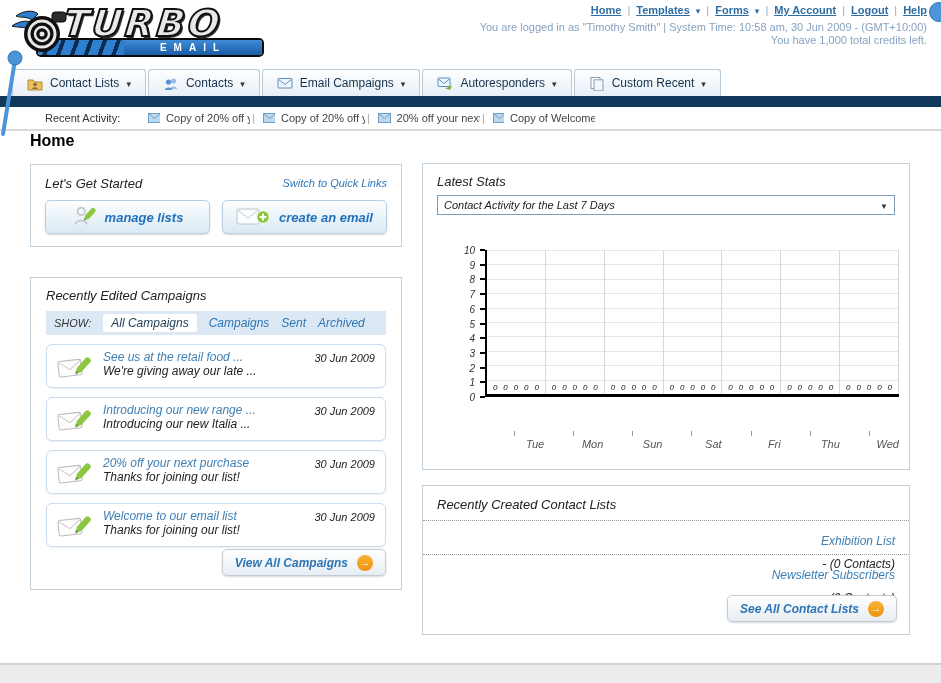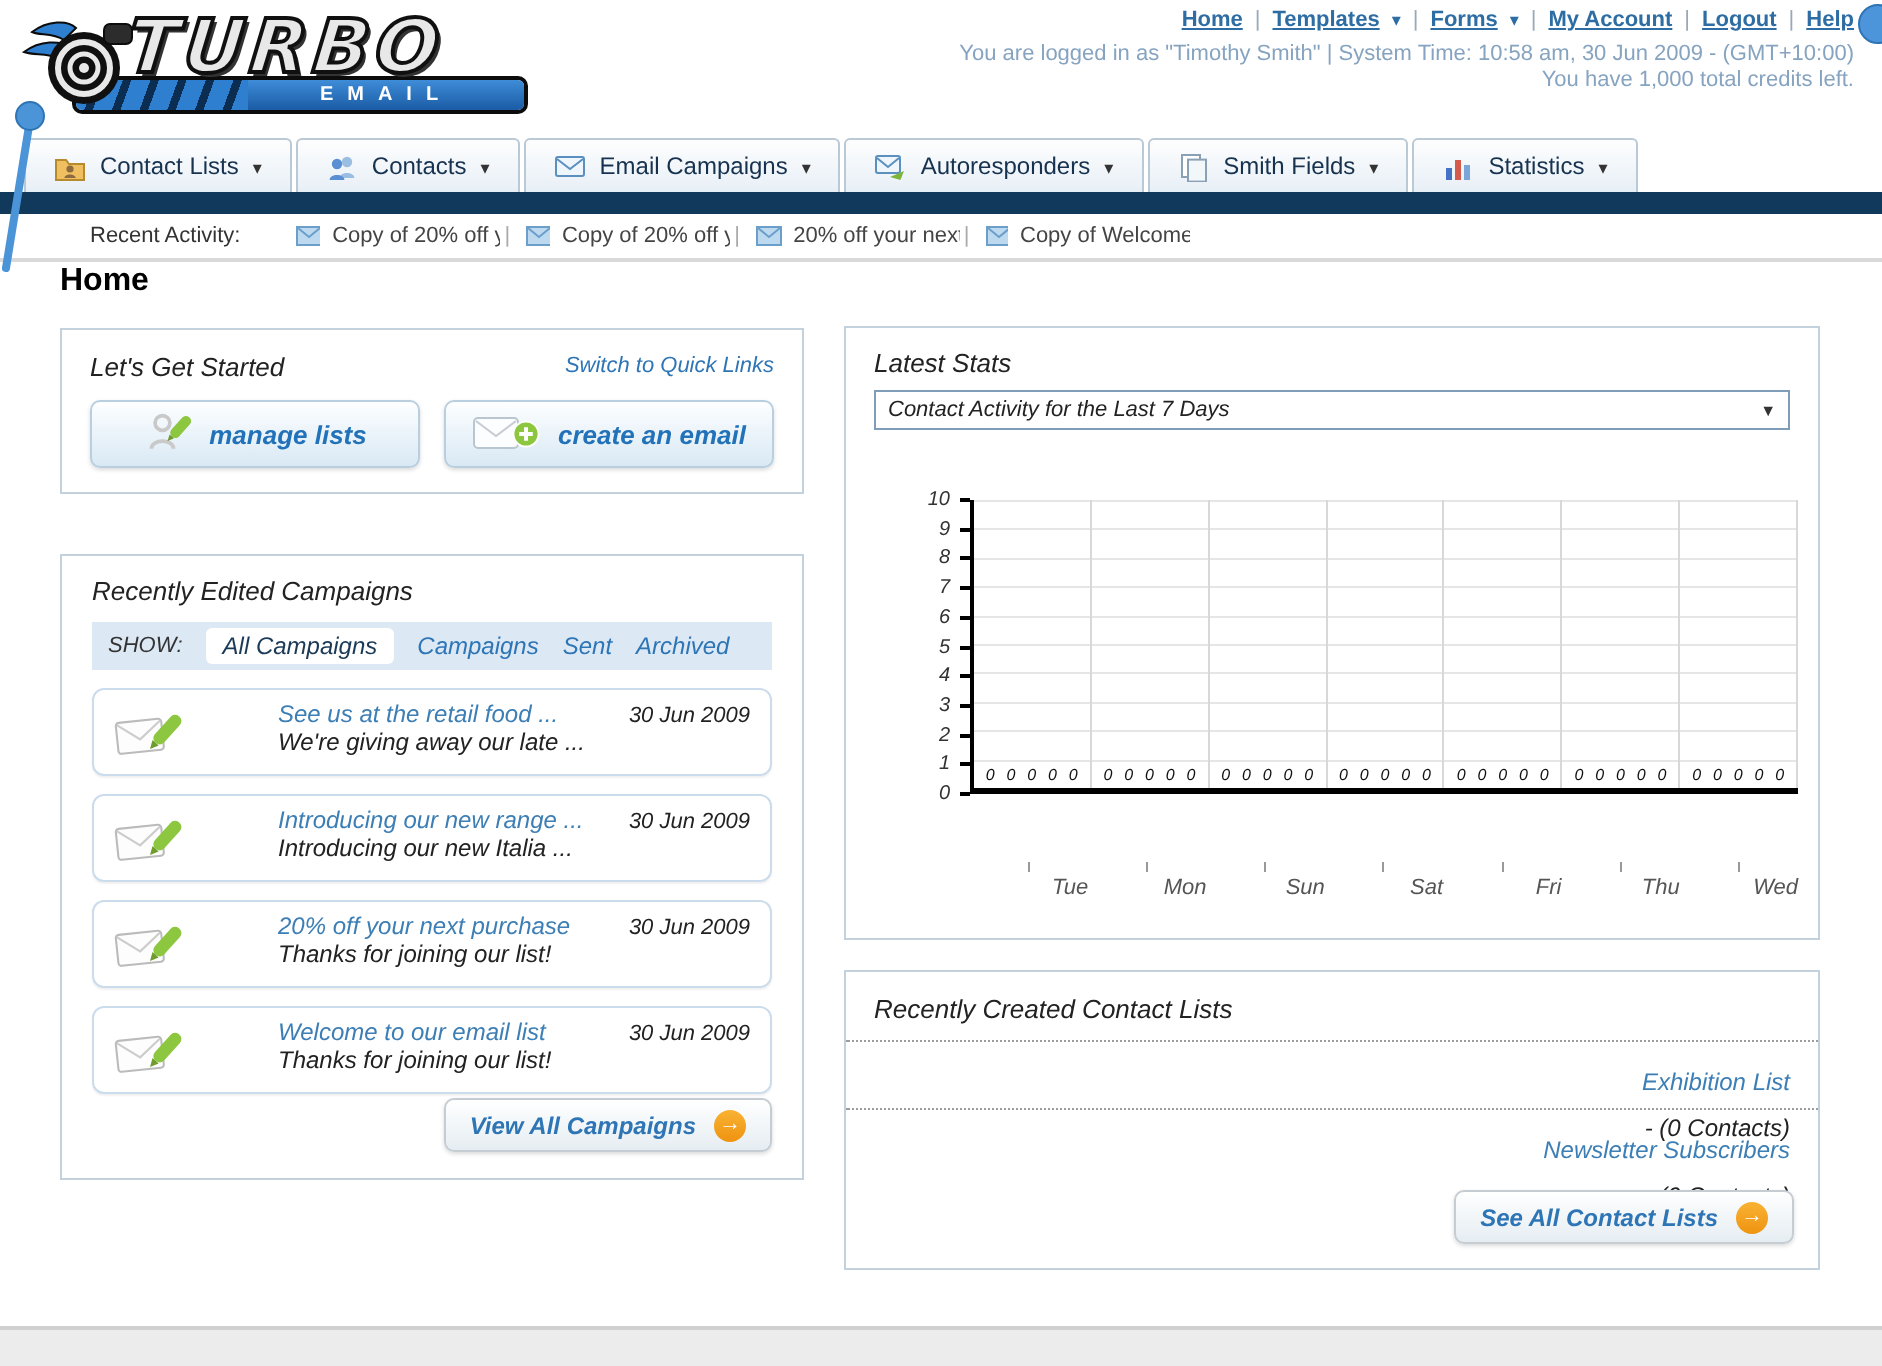--- a/index.html
+++ b/index.html
@@ -67,21 +67,21 @@
     font-size:13px; font-weight:bold; color:#2272b9; cursor:pointer; }
 
   
   .p-camp { left:30px; top:277px; width:372px; height:313px; padding:10px 15px; }
   .showbar { margin-top:8px; height:24px; background:#dce9f5; display:flex; align-items:center;
     gap:12px; padding:0 8px; font-size:11px; color:#333; }
   .filter-active { background:#fff; border-radius:3px; padding:2px 8px; font-size:12px; color:#1b3a57; cursor:pointer; }
   .filter-link { color:#2e75b6; font-size:12px; text-decoration:none; cursor:pointer; }
   .cards { margin-top:9px; }
   .card { position:relative; height:44px; border:1px solid #cbdcec; border-radius:6px; background:#fff;
-    box-shadow:0 1px 1px rgba(0,0,0,.06); margin-bottom:9px;padding-left:36px; }
+    box-shadow:0 1px 1px rgba(0,0,0,.06); margin-bottom:9px; }
   .card-icon { position:absolute; left:9px; top:8px; }
   .card-text { margin-left:56px; padding-top:5px; }
   .card-title { font-size:12px; color:#3d7fb5; text-decoration:none; display:block; cursor:pointer; }
   .card-sub { font-size:12px; color:#222; }
   .card-date { position:absolute; right:10px; top:7px; font-size:11px; color:#222; }
   .go-btn { position:absolute; height:27px; padding:0 12px; border:1px solid #c6cdd2; border-radius:5px;
     background:linear-gradient(#ffffff,#e6edf2); box-shadow:0 1px 2px rgba(0,0,0,.15);
     display:flex; align-items:center; gap:9px; font-size:12px; font-weight:bold; color:#2e75b6; cursor:pointer; }
   .view-all { right:15px; top:271px; }
   .go-icon { width:16px; height:16px; border-radius:50%; background:linear-gradient(#f9b233,#ee9310);
@@ -208,30 +208,21 @@
         <path d="M8 12.5 L15 9.5 L13.2 14 Z" fill="#7db53a"></path>
       </svg>
       <span>Autoresponders</span>
       <span class="caret"></span>
     </div>
     <div class="tab">
       <svg width="16" height="15">
         <rect x="2" y="1.5" width="9" height="11" fill="#fff" stroke="#8aa0b4"></rect>
         <rect x="5" y="3.8" width="9" height="11" fill="#f2f7fa" stroke="#8aa0b4"></rect>
       </svg>
-      <span>Smith Fields</span>
-      <span class="caret"></span>
-    </div>
-    <div class="tab">
-      <svg width="16" height="15">
-        <rect x="2" y="8" width="3" height="6" fill="#4472c4"></rect>
-        <rect x="6.5" y="4" width="3" height="10" fill="#d45b4b"></rect>
-        <rect x="11" y="6.5" width="3" height="7.5" fill="#7aa6d8"></rect>
-      </svg>
-      <span>Statistics</span>
+      <span>Custom Recent</span>
       <span class="caret"></span>
     </div>
   </div>
   <div class="navybar"></div>
 
   <div class="activity">
     <span class="activity-label">Recent Activity:</span>
 
     <span class="aitem">
       <svg width="13" height="10">

